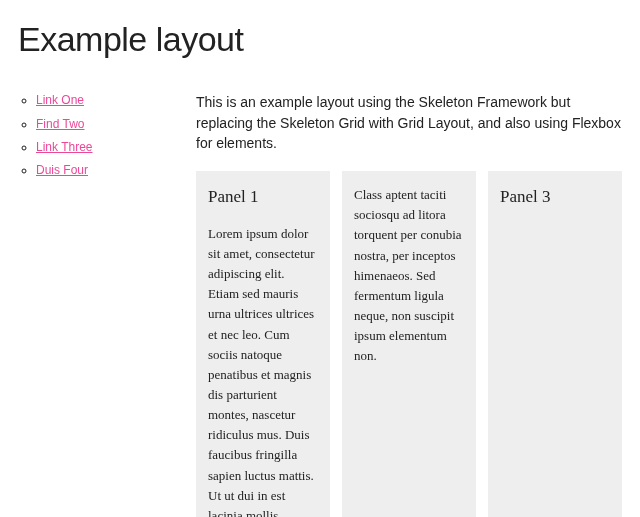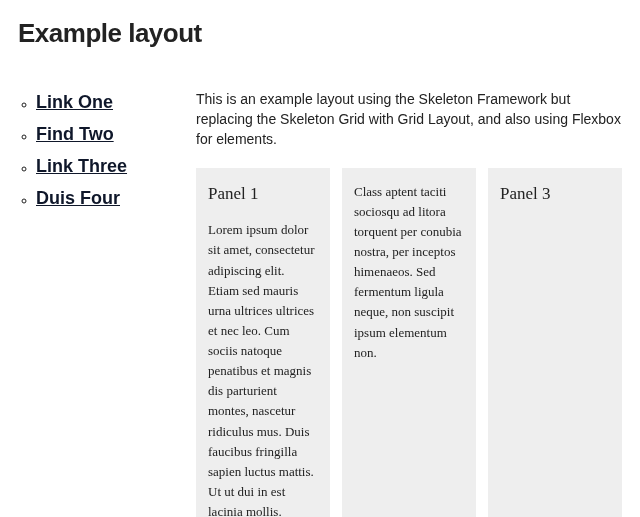--- a/index.html
+++ b/index.html
@@ -7,47 +7,46 @@
       font-family: "Helvetica Neue", Helvetica, Arial, sans-serif;
       background: #fff;
       width: 640px;
       height: 517px;
       padding: 15px 18px;
       color: #222;
       font-size: 12px;
       line-height: 1.45;
     }
     h1.page-title {
-      font-size: 26px;
-      font-weight: 700;
+      font-size: 34px;
+      font-weight: 400;
       color: #222;
       letter-spacing: -0.5px;
-      margin-bottom: 36px;
+      margin-bottom: 28px;
     }
     .layout {
       display: flex;
       gap: 28px;
       align-items: flex-start;
     }
     .sidebar {
       width: 150px;
       flex-shrink: 0;
     }
     .sidebar ul {
       list-style: circle;
       padding-left: 18px;
     }
     .sidebar li {
       margin-bottom: 6px;
     }
     .sidebar a {
-      color: #0f172a;
+      color: #ec4899;
       text-decoration: underline;
-      font-size: 18px;
-      font-weight: bold;
+      font-size: 12px;
     }
     .main {
       flex: 1;
     }
     .intro {
       font-size: 14px;
       color: #222;
       margin-bottom: 18px;
     }
     .panels {

